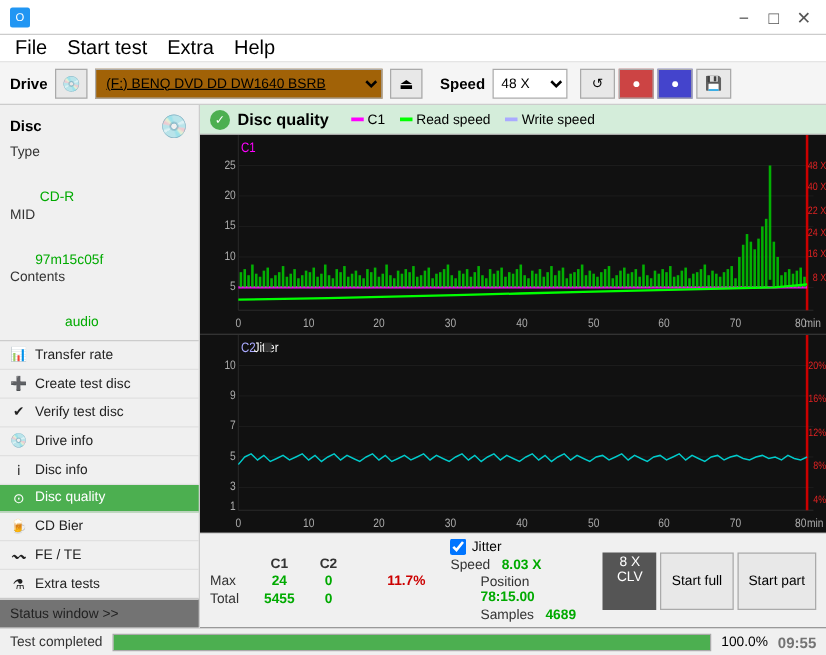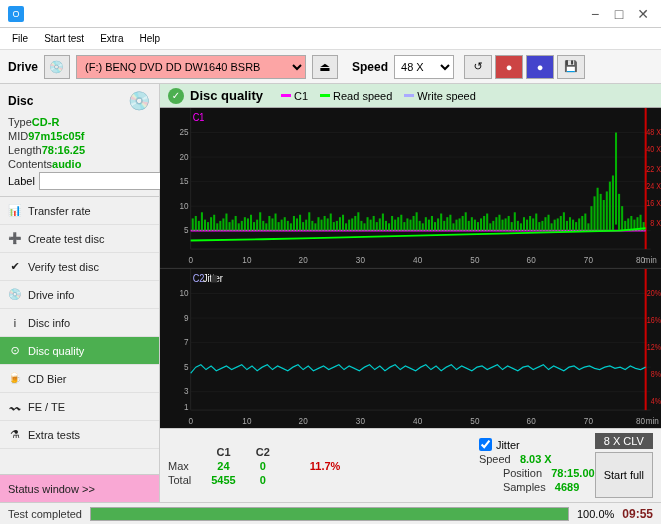--- a/index.html
+++ b/index.html
@@ -22,41 +22,42 @@
 
     
     .menu-bar {
       background: #fff;
       height: 22px;
       display: flex;
       align-items: center;
       padding: 0 4px;
       border-bottom: 1px solid #ddd;
     }
-    .menu-item { padding: 2px 8px; cursor: pointer; font-size: 10px; }
+    .menu-item { padding: 2px 8px; cursor: pointer; font-size: 16px; }
 
     
     .drive-bar {
       background: #f5f5f5;
       height: 34px;
       display: flex;
       align-items: center;
       padding: 0 8px;
       border-bottom: 1px solid #ccc;
       gap: 6px;
     }
     .drive-label { font-weight: 600; font-size: 12px; }
     .drive-select {
       flex: 1;
       height: 24px;
       border: 1px solid #aaa;
-      background: #fca5a5;
+      background: #a16207;
       font-size: 11px;
       padding: 0 4px;
       max-width: 230px;
+      text-decoration: underline;
     }
     .drive-icon-btn { width: 26px; height: 24px; background: #e8e8e8; border: 1px solid #aaa; cursor: pointer; display: flex; align-items: center; justify-content: center; font-size: 12px; }
     .speed-label { font-weight: 600; font-size: 12px; margin-left: 8px; }
     .speed-select { height: 24px; border: 1px solid #aaa; background: #fff; font-size: 11px; padding: 0 2px; width: 60px; }
     .speed-btns { display: flex; gap: 3px; margin-left: 4px; }
     .speed-icon-btn { width: 28px; height: 24px; background: #e8e8e8; border: 1px solid #aaa; cursor: pointer; display: flex; align-items: center; justify-content: center; }
 
     
     .main { display: flex; height: calc(524px - 28px - 22px - 34px - 22px); }
 
@@ -73,21 +74,21 @@
     .disc-section {
       padding: 6px 8px;
       border-bottom: 1px solid #ccc;
     }
     .disc-header { display: flex; align-items: center; justify-content: space-between; margin-bottom: 4px; }
     .disc-title { font-weight: 700; font-size: 12px; }
     .disc-icon { font-size: 18px; color: #555; }
 
     .disc-field { display: flex; margin-bottom: 2px; }
     .disc-field-label { color: #333; font-size: 11px; }
-    .disc-field-value { color: #00aa00; font-size: 11px; font-weight: 700; }
+    .disc-field-value { color: #00aa00; font-size: 11px; font-weight: 400; margin-top: 36px; }
     .disc-label-row { display: flex; align-items: center; gap: 4px; margin-top: 2px; }
     .disc-label-input { flex: 1; height: 18px; border: 1px solid #aaa; font-size: 10px; padding: 0 2px; }
     .disc-label-btn { width: 18px; height: 18px; background: #e8e8e8; border: 1px solid #aaa; cursor: pointer; display: flex; align-items: center; justify-content: center; font-size: 10px; }
 
     
     .nav-item {
       height: 28px;
       display: flex;
       align-items: center;
       padding: 0 8px;
@@ -101,21 +102,21 @@
     .nav-item .nav-icon { width: 14px; height: 14px; display: flex; align-items: center; justify-content: center; flex-shrink: 0; }
 
     .status-window-item {
       height: 28px;
       display: flex;
       align-items: center;
       padding: 0 8px;
       cursor: pointer;
       font-size: 11px;
       color: #222;
-      background: #f9a8d4;
+      background: #737373;
       border-top: 1px solid #ccc;
       margin-top: auto;
       text-align: right;
     }
 
     
     .content { flex: 1; display: flex; flex-direction: column; background: #1a1a1a; overflow: hidden; }
 
     
     .dq-header {
@@ -156,21 +157,21 @@
     .stats-table td.label { color: #333; padding-left: 0; text-align: left; }
     .stats-table td.green { color: #00aa00; font-weight: 600; }
     .stats-table td.red { color: #cc0000; font-weight: 600; margin-top: 40px; }
     .jitter-check { display: flex; align-items: center; gap: 4px; font-size: 11px; }
     .speed-info { font-size: 11px; color: #333; }
     .speed-info span.green { color: #00aa00; font-weight: 700; text-align: center; }
     .speed-info span.label { color: #333; }
     .pos-info { font-size: 11px; color: #333; margin-left: 24px; }
     .pos-info span.green { color: #00aa00; font-weight: 700; }
 
-    .action-btns { display: flex; flex-direction: column; gap: 3px; margin-left: 0; }
+    .action-btns { display: flex; flex-direction: row; gap: 3px; margin-left: 12px; }
     .clv-badge { background: #555; color: #fff; font-size: 11px; padding: 2px 6px; text-align: center; }
     .action-btn {
       background: #e8e8e8;
       border: 1px solid #aaa;
       padding: 16px 8px;
       font-size: 11px;
       cursor: pointer;
       white-space: nowrap;
     }
 
@@ -181,21 +182,21 @@
       border-top: 1px solid #ccc;
       display: flex;
       align-items: center;
       padding: 0 8px;
       gap: 8px;
       font-size: 11px;
     }
     .status-text { color: #333; }
     .progress-bar-container { flex: 1; height: 14px; background: #fff; border: 1px solid #aaa; position: relative; }
     .progress-bar-fill { height: 100%; background: #4caf50; }
-    .time-display { font-size: 12px; font-weight: 600; color: #7f1d1d; }
+    .time-display { font-size: 12px; font-weight: 600; color: #737373; }
 
     
     input[type=checkbox] { width: 13px; height: 13px; }
   </style>
 </head>
 <body>
 
 <div class="title-bar">
   <div class="title-bar-left">
     <div class="title-bar-icon">O</div>
@@ -240,31 +241,22 @@
       </div>
       <div class="disc-field">
         <span class="disc-field-label">Type</span>
         <span class="disc-field-value">CD-R</span>
       </div>
       <div class="disc-field">
         <span class="disc-field-label">MID</span>
         <span class="disc-field-value">97m15c05f</span>
       </div>
       <div class="disc-field">
-        <span class="disc-field-label">Length</span>
-        <span class="disc-field-value">78:16.25</span>
-      </div>
-      <div class="disc-field">
         <span class="disc-field-label">Contents</span>
         <span class="disc-field-value">audio</span>
-      </div>
-      <div class="disc-label-row">
-        <span>Label</span>
-        <input class="disc-label-input" type="text" style="">
-        <div class="disc-label-btn">✎</div>
       </div>
     </div>
 
     <div class="nav-item">
       <span class="nav-icon">📊</span>
       <span>Transfer rate</span>
     </div>
     <div class="nav-item">
       <span class="nav-icon">➕</span>
       <span>Create test disc</span>
@@ -636,20 +628,21 @@
           <div class="pos-info">
             <span class="label">Samples</span>
             &nbsp;
             <span class="green">4689</span>
           </div>
         </div>
 
         <div class="action-btns">
           <div class="clv-badge">8 X CLV</div>
           <button class="action-btn">Start full</button>
+          <button class="action-btn">Start part</button>
         </div>
       </div>
     </div>
   </div>
 </div>
 
 <div class="status-bar">
   <span class="status-text">Test completed</span>
   <div class="progress-bar-container">
     <div class="progress-bar-fill" style="width:100%;"></div>

